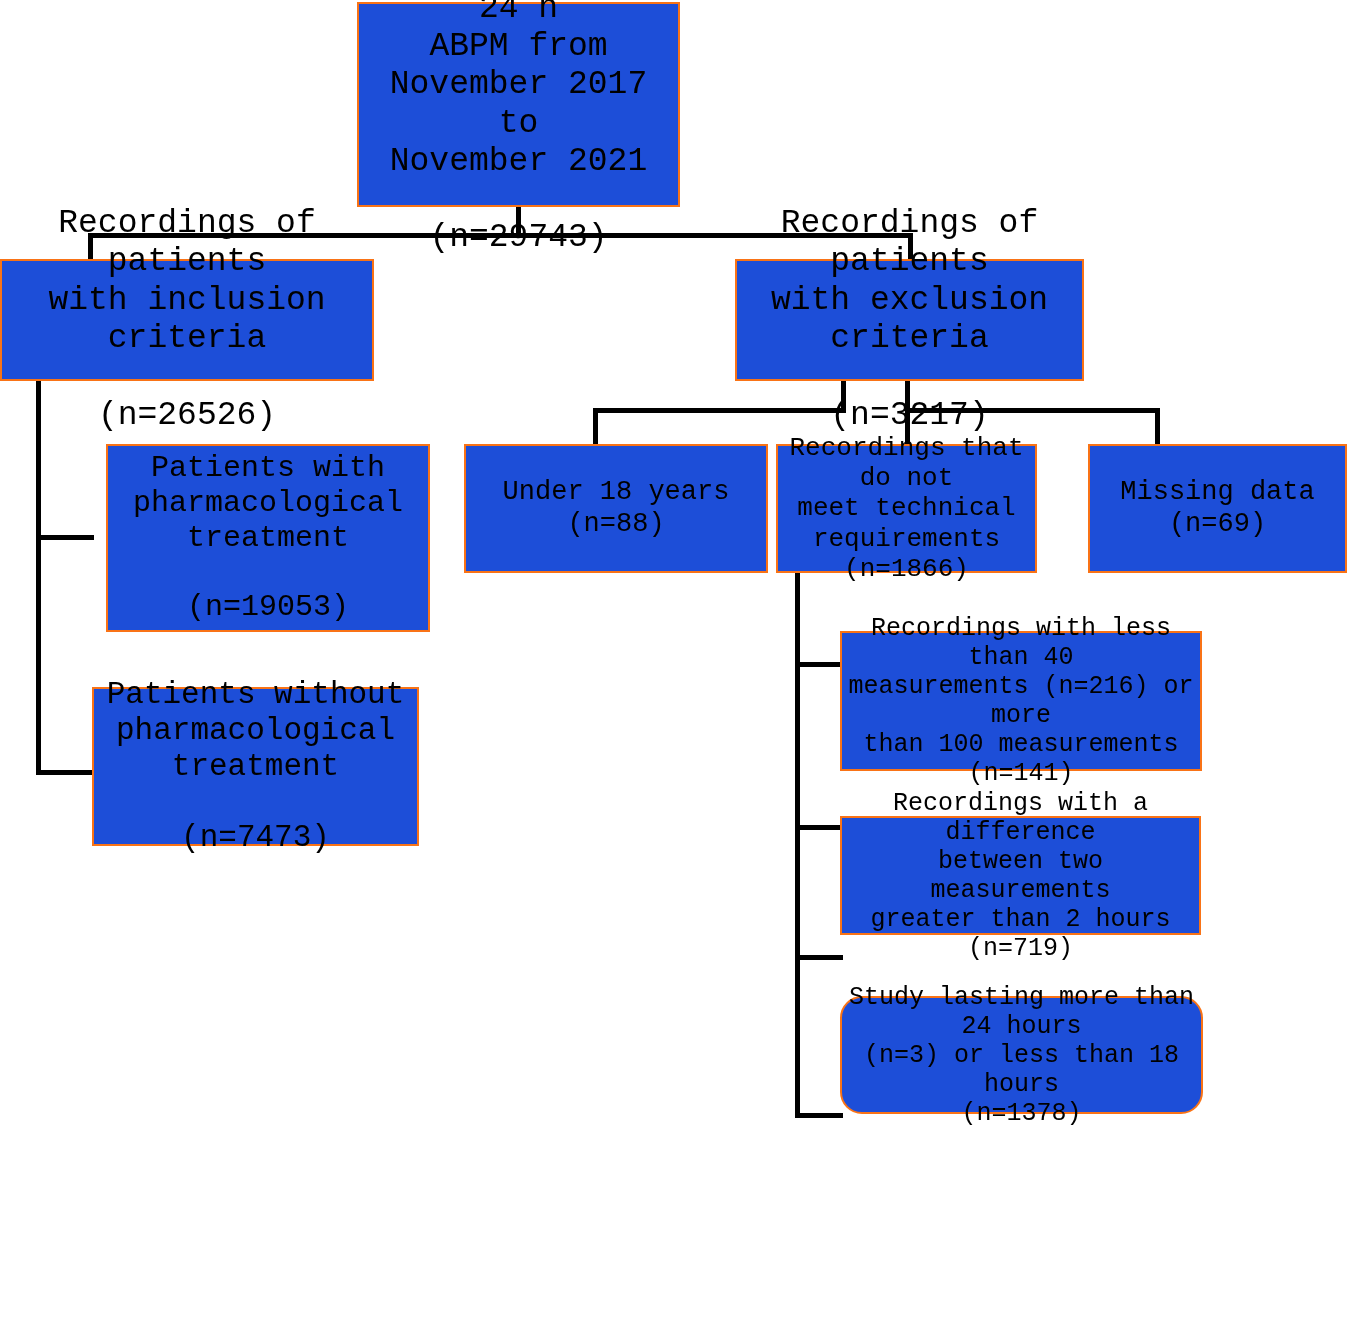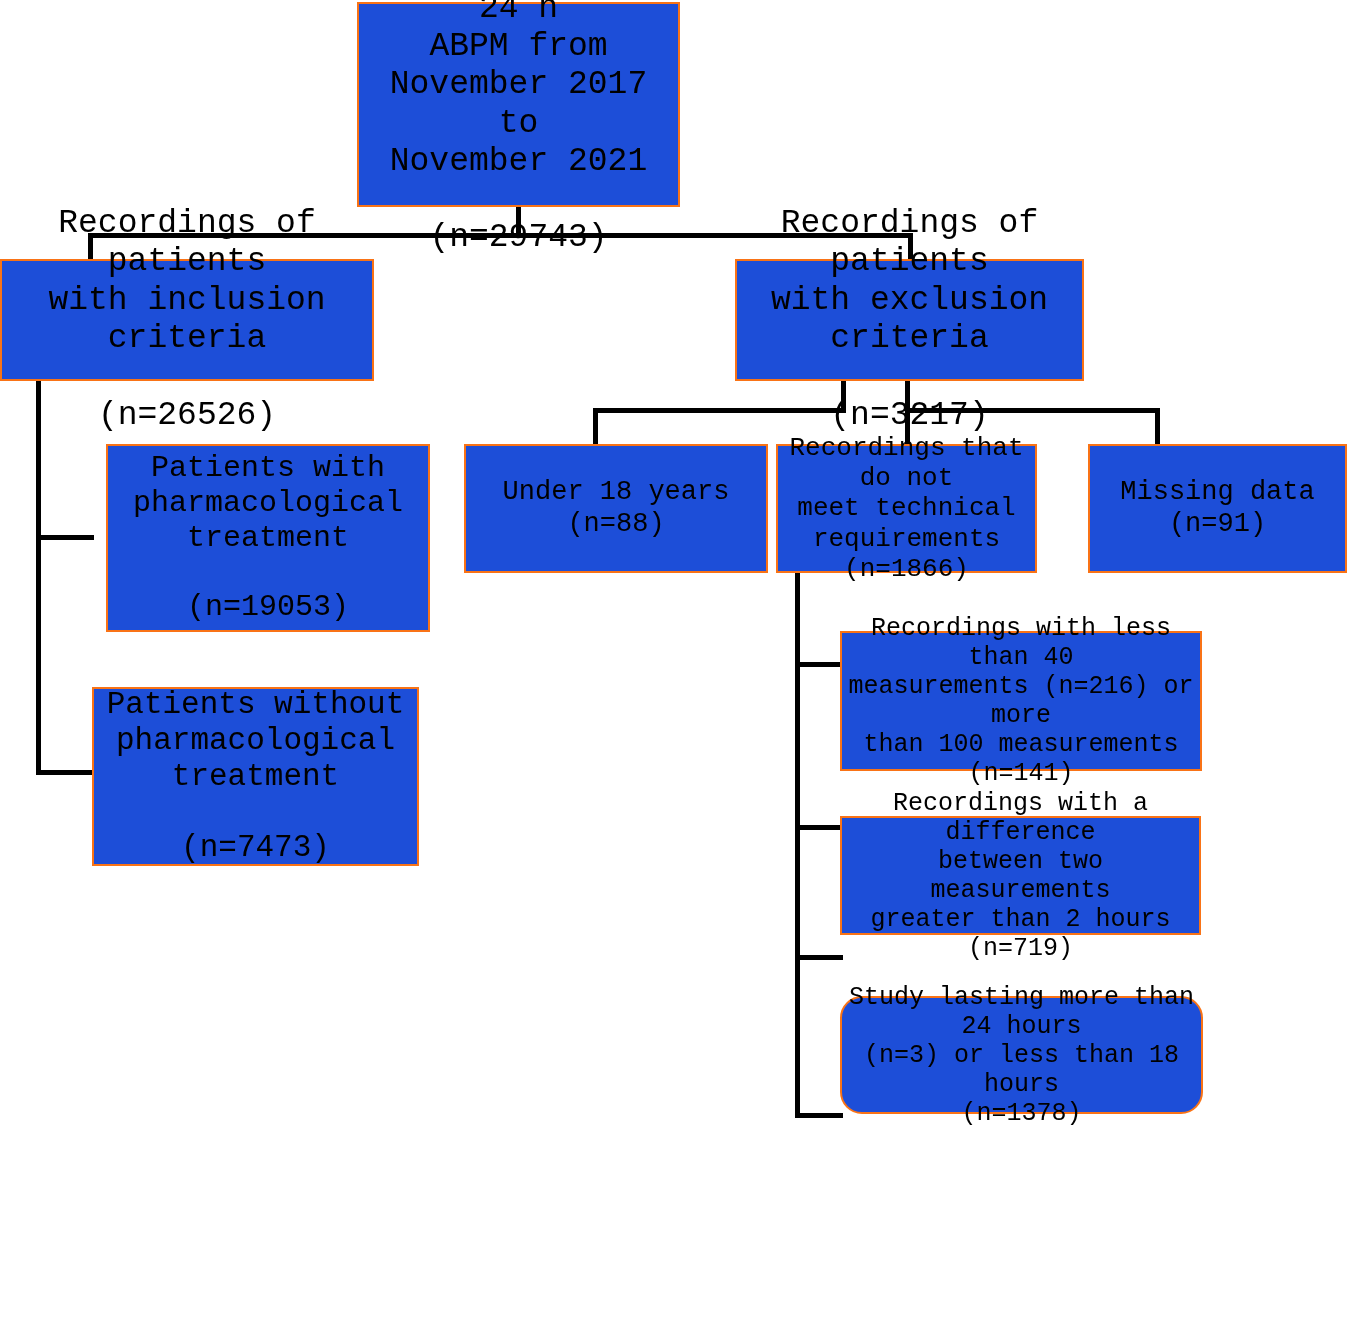--- a/index.html
+++ b/index.html
@@ -36,21 +36,21 @@
     display: block;
     width: 100%;
     padding: 0 4px;
     white-space: pre-line;
   }
   
   #node-root        { left: 357px;  top: 2px;    width: 323px; height: 205px; font-size: 33px; }
   #node-inclusion   { left: 0px;    top: 259px;  width: 374px; height: 122px; font-size: 33px; }
   #node-exclusion   { left: 735px;  top: 259px;  width: 349px; height: 122px; font-size: 33px; }
   #node-with-treat  { left: 92px;   top: 444px;  width: 324px; height: 188px; font-size: 30px; margin-left: 14px; }
-  #node-without-treat{ left: 92px;  top: 687px;  width: 327px; height: 179px; font-size: 31px; }
+  #node-without-treat{ left: 92px;  top: 687px;  width: 327px; height: 159px; font-size: 31px; }
   #node-under18     { left: 464px;  top: 444px;  width: 304px; height: 129px; font-size: 27px; }
   #node-technical   { left: 776px;  top: 444px;  width: 261px; height: 129px; font-size: 26px; }
   #node-missing     { left: 1088px; top: 444px;  width: 259px; height: 129px; font-size: 27px; }
   #node-detail-1    { left: 840px;  top: 631px;  width: 362px; height: 140px; font-size: 25px; }
   #node-detail-2    { left: 840px;  top: 816px;  width: 361px; height: 119px; font-size: 25px; }
   #node-detail-3    { left: 840px;  top: 996px;  width: 363px; height: 118px; font-size: 25px; border-radius: 22px; }
   #node-detail-4    { left: 840px;  top: 1172px; width: 362px; height: 143px; font-size: 25px; }
 
   
   .line {
@@ -160,21 +160,21 @@
 
   <div class="node" id="node-technical">
     <span class="txt">Recordings that do not
 meet technical
 requirements
 (n=1866)</span>
   </div>
 
   <div class="node" id="node-missing">
     <span class="txt">Missing data
-(n=91)</span>
+(n=69)</span>
   </div>
 
   <div class="node" id="node-detail-1">
     <span class="txt">Recordings with less than 40
 measurements (n=216) or more
 than 100 measurements (n=141)</span>
   </div>
 
   <div class="node" id="node-detail-2">
     <span class="txt">Recordings with a difference

